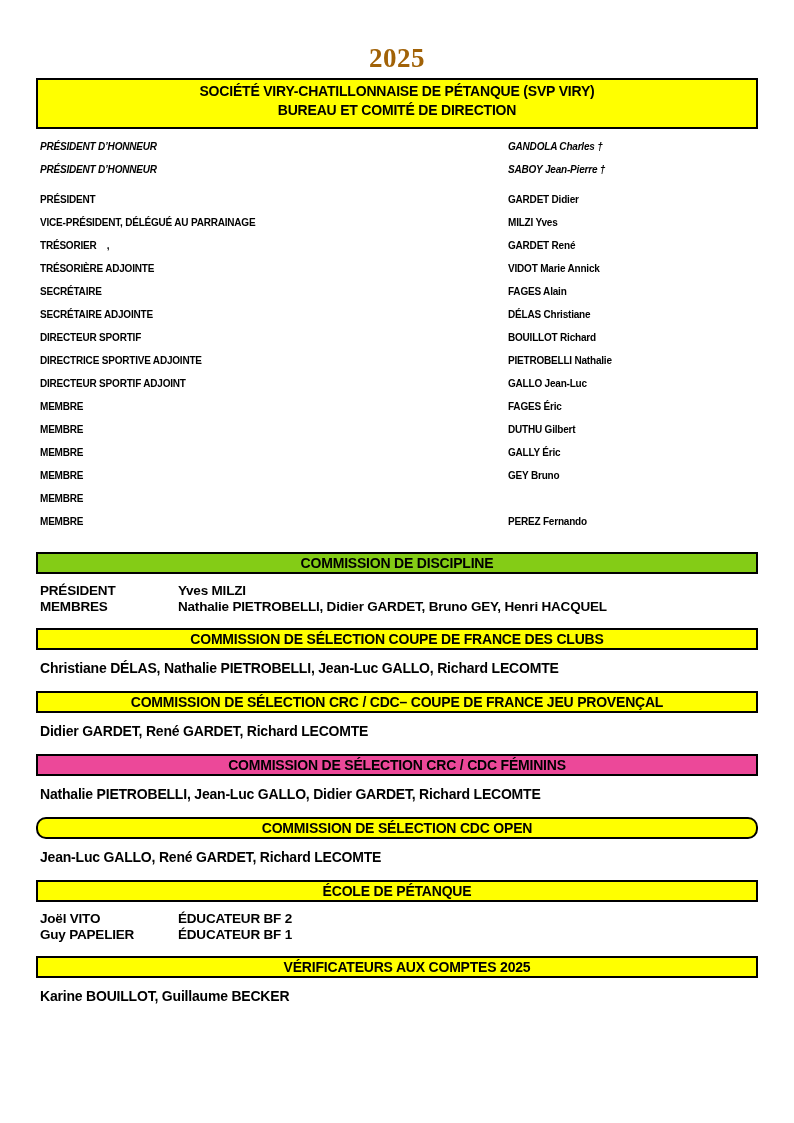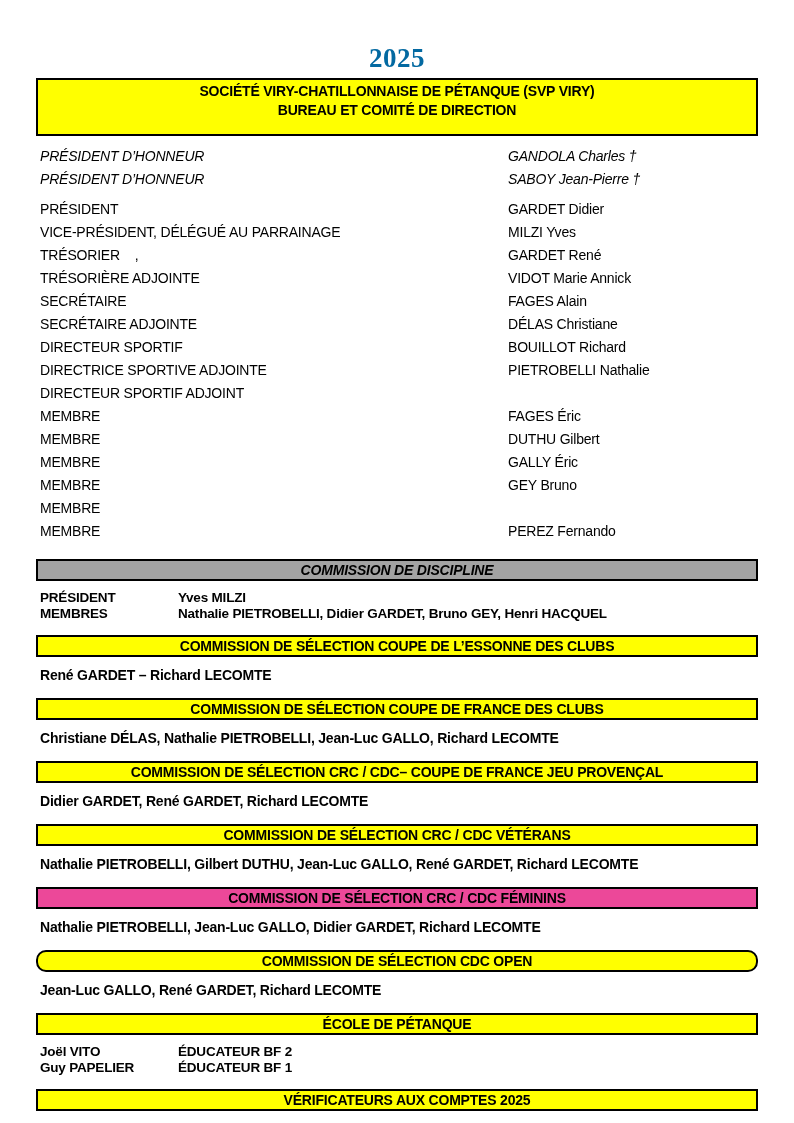--- a/index.html
+++ b/index.html
@@ -25,30 +25,30 @@
   .banner {
     background: #ffff00;
     border: 2px solid #000000;
     text-align: center;
     font-weight: 700;
     font-size: 14px;
     letter-spacing: -0.2px;
   }
   .header-banner {
     margin: 0 36px;
-    padding: 2px 0 14px 0;
+    padding: 2px 0 7px 0;
     line-height: 19px;
   }
   .bureau-list { margin: 12px 40px 0 40px; }
   .b-row {
     display: flex;
     align-items: baseline;
     height: 23px;
-    font-size: 14px;
-    font-weight: 400;
+    font-size: 10px;
+    font-weight: 700;
     letter-spacing: -0.2px;
     white-space: nowrap;
   }
   .b-row.honorary { font-style: italic; }
   .b-row:nth-child(3) { margin-top: 7px; }
   .b-role { flex: 0 0 468px; }
   .b-name { flex: 1; }
   .section-banner {
     margin: 13px 36px 0 36px;
     padding: 1px 0;
@@ -71,21 +71,21 @@
     letter-spacing: -0.2px;
     line-height: 16px;
     white-space: nowrap;
   }
   .pair-label { flex: 0 0 138px; }
   .pair-value { flex: 1; }
 </style>
 </head>
 <body>
 
-<div class="year-title" style="color: #0369a1;">2025</div>
+<div class="year-title" style="color: #a16207;">2025</div>
 
 <div class="banner header-banner" style="background: rgb(255, 255, 0); border-color: rgb(0, 0, 0);">
   <div>SOCIÉTÉ VIRY-CHATILLONNAISE DE PÉTANQUE (SVP VIRY)</div>
   <div>BUREAU ET COMITÉ DE DIRECTION</div>
 </div>
 
 <div class="bureau-list">
     <div class="b-row honorary">
       <span class="b-role">PRÉSIDENT D’HONNEUR</span>
       <span class="b-name">GANDOLA Charles  †</span>
@@ -121,20 +121,21 @@
     <div class="b-row">
       <span class="b-role">DIRECTEUR SPORTIF</span>
       <span class="b-name">BOUILLOT Richard</span>
     </div>
     <div class="b-row">
       <span class="b-role">DIRECTRICE SPORTIVE ADJOINTE</span>
       <span class="b-name">PIETROBELLI Nathalie</span>
     </div>
     <div class="b-row">
       <span class="b-role">DIRECTEUR SPORTIF ADJOINT</span>
+      <span class="b-name">GALLO Jean-Luc</span>
     </div>
     <div class="b-row">
       <span class="b-role">MEMBRE</span>
       <span class="b-name">FAGES Éric</span>
     </div>
     <div class="b-row">
       <span class="b-role">MEMBRE</span>
       <span class="b-name">DUTHU Gilbert</span>
     </div>
     <div class="b-row">
@@ -149,49 +150,41 @@
       <span class="b-role">MEMBRE</span>
     </div>
     <div class="b-row">
       <span class="b-role">MEMBRE</span>
       <span class="b-name">PEREZ Fernando</span>
     </div>
   </div>
 
 <div>
     <section>
-      <div class="banner section-banner" style="background: #a3a3a3; border-color: rgb(0, 0, 0); font-style: italic;">COMMISSION DE DISCIPLINE</div>
+      <div class="banner section-banner" style="background: #84cc16; border-color: rgb(0, 0, 0);">COMMISSION DE DISCIPLINE</div>
       <div class="pairs">
         <div class="pair-line">
           <span class="pair-label">PRÉSIDENT</span>
           <span class="pair-value">Yves MILZI</span>
         </div>
         <div class="pair-line">
           <span class="pair-label">MEMBRES</span>
           <span class="pair-value">Nathalie PIETROBELLI, Didier GARDET, Bruno GEY, Henri HACQUEL</span>
         </div>
       </div>
     </section>
     <section>
-      <div class="banner section-banner" style="background: rgb(255, 255, 0); border-color: rgb(0, 0, 0);">COMMISSION DE SÉLECTION COUPE DE L’ESSONNE DES CLUBS</div>
-      <div class="section-text">René GARDET – Richard LECOMTE</div>
-    </section>
-    <section>
       <div class="banner section-banner" style="background: rgb(255, 255, 0); border-color: rgb(0, 0, 0);">COMMISSION DE SÉLECTION COUPE DE FRANCE DES CLUBS</div>
       <div class="section-text">Christiane DÉLAS, Nathalie PIETROBELLI, Jean-Luc GALLO, Richard LECOMTE</div>
     </section>
     <section>
       <div class="banner section-banner" style="background: rgb(255, 255, 0); border-color: rgb(0, 0, 0);">COMMISSION DE SÉLECTION CRC / CDC– COUPE DE FRANCE JEU PROVENÇAL</div>
       <div class="section-text">Didier GARDET, René GARDET, Richard LECOMTE</div>
     </section>
     <section>
-      <div class="banner section-banner" style="background: rgb(255, 255, 0); border-color: rgb(0, 0, 0);">COMMISSION DE SÉLECTION CRC / CDC VÉTÉRANS</div>
-      <div class="section-text">Nathalie PIETROBELLI, Gilbert DUTHU, Jean-Luc GALLO, René GARDET, Richard LECOMTE</div>
-    </section>
-    <section>
       <div class="banner section-banner" style="background: #ec4899; border-color: rgb(0, 0, 0);">COMMISSION DE SÉLECTION CRC / CDC FÉMININS</div>
       <div class="section-text">Nathalie PIETROBELLI, Jean-Luc GALLO, Didier GARDET, Richard LECOMTE</div>
     </section>
     <section>
       <div class="banner section-banner" style="background: rgb(255, 255, 0); border-color: rgb(0, 0, 0); border-radius: 10px;">COMMISSION DE SÉLECTION CDC OPEN</div>
       <div class="section-text">Jean-Luc GALLO, René GARDET, Richard LECOMTE</div>
     </section>
     <section>
       <div class="banner section-banner" style="background: rgb(255, 255, 0); border-color: rgb(0, 0, 0);">ÉCOLE DE PÉTANQUE</div>
       <div class="pairs">

